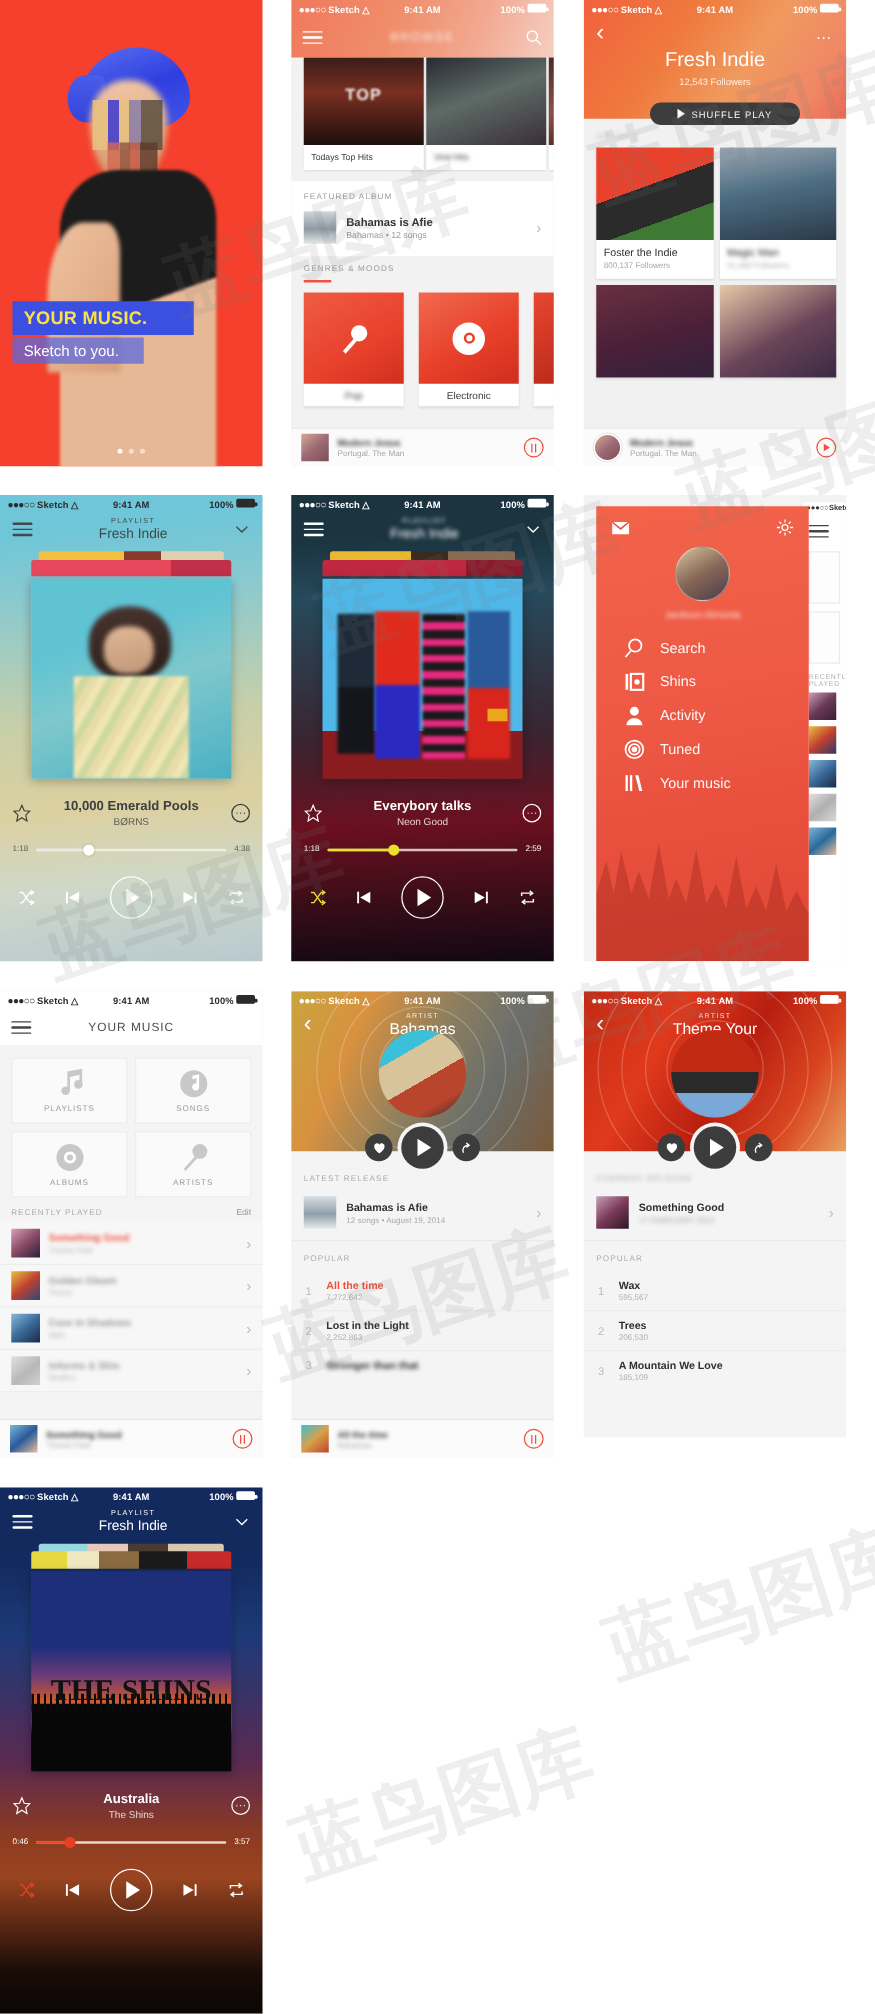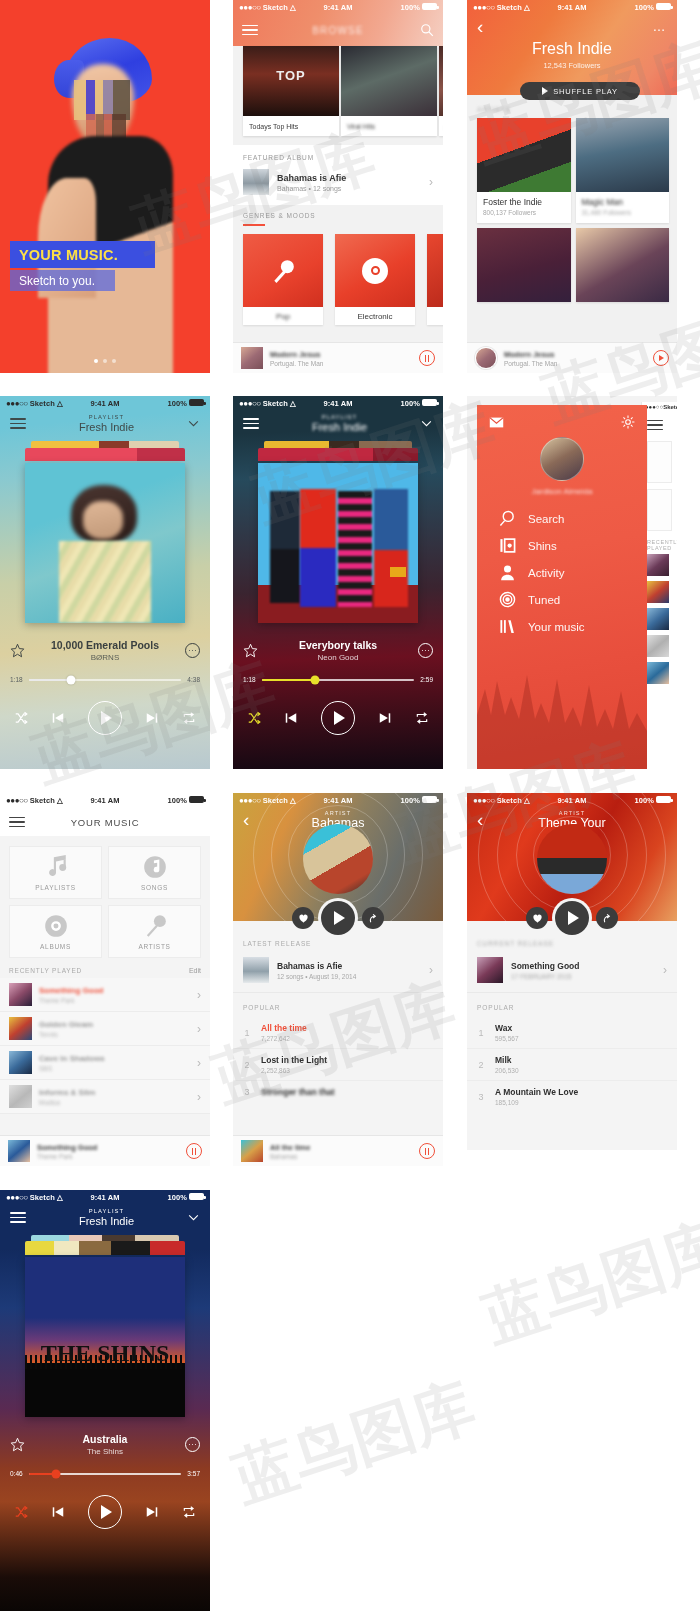--- a/index.html
+++ b/index.html
@@ -1006,21 +1006,21 @@
     <div class="pop-row">
       <div class="pop-n">1</div>
       <div>
         <div class="pop-t">Wax</div>
         <div class="pop-c">595,567</div>
       </div>
     </div>
     <div class="pop-row">
       <div class="pop-n">2</div>
       <div>
-        <div class="pop-t">Milk</div>
+        <div class="pop-t">Trees</div>
         <div class="pop-c">206,530</div>
       </div>
     </div>
     <div class="pop-row" style="border-bottom:none">
       <div class="pop-n">3</div>
       <div>
         <div class="pop-t">A Mountain We Love</div>
         <div class="pop-c">185,109</div>
       </div>
     </div>

